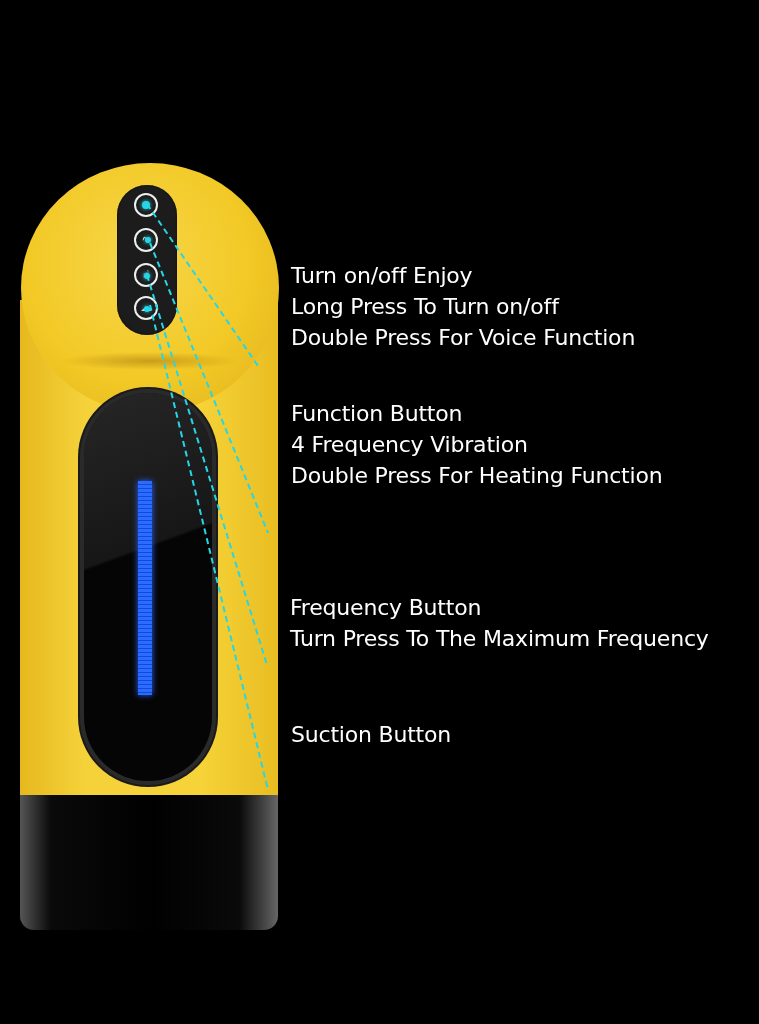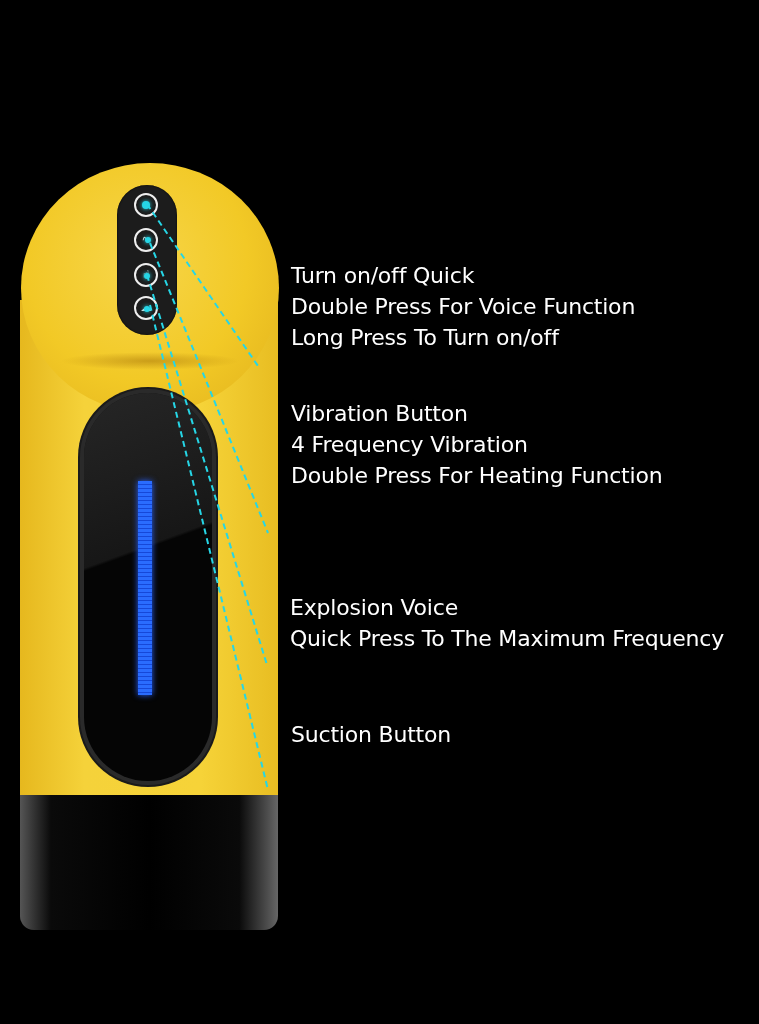--- a/index.html
+++ b/index.html
@@ -75,31 +75,31 @@
   </g>
   <g fill="none" stroke="url(#fadeR)" stroke-width="2" stroke-dasharray="6,4">
     <line x1="258" y1="366" x2="660" y2="366"></line>
     <line x1="268" y1="533" x2="690" y2="533"></line>
     <line x1="267" y1="665" x2="690" y2="665"></line>
     <line x1="268" y1="790" x2="690" y2="790"></line>
   </g>
 </svg>
 
 <div class="label" style="left:291px; top:260px;">
-  <div>Turn on/off Quick</div>
+  <div>Turn on/off Enjoy</div>
+  <div>Long Press To Turn on/off</div>
   <div>Double Press For Voice Function</div>
-  <div>Long Press To Turn on/off</div>
 </div>
 
 <div class="label" style="left:291px; top:398px;">
-  <div>Vibration Button</div>
+  <div>Function Button</div>
   <div>4 Frequency Vibration</div>
   <div>Double Press For Heating Function</div>
 </div>
 
 <div class="label" style="left:290px; top:592px;">
-  <div>Explosion Voice</div>
-  <div>Quick Press To The Maximum Frequency</div>
+  <div>Frequency Button</div>
+  <div>Turn Press To The Maximum Frequency</div>
 </div>
 
 <div class="label" style="left:291px; top:719px;text-align:right;">
   <div>Suction Button</div>
 </div>
 
 </body></html>

